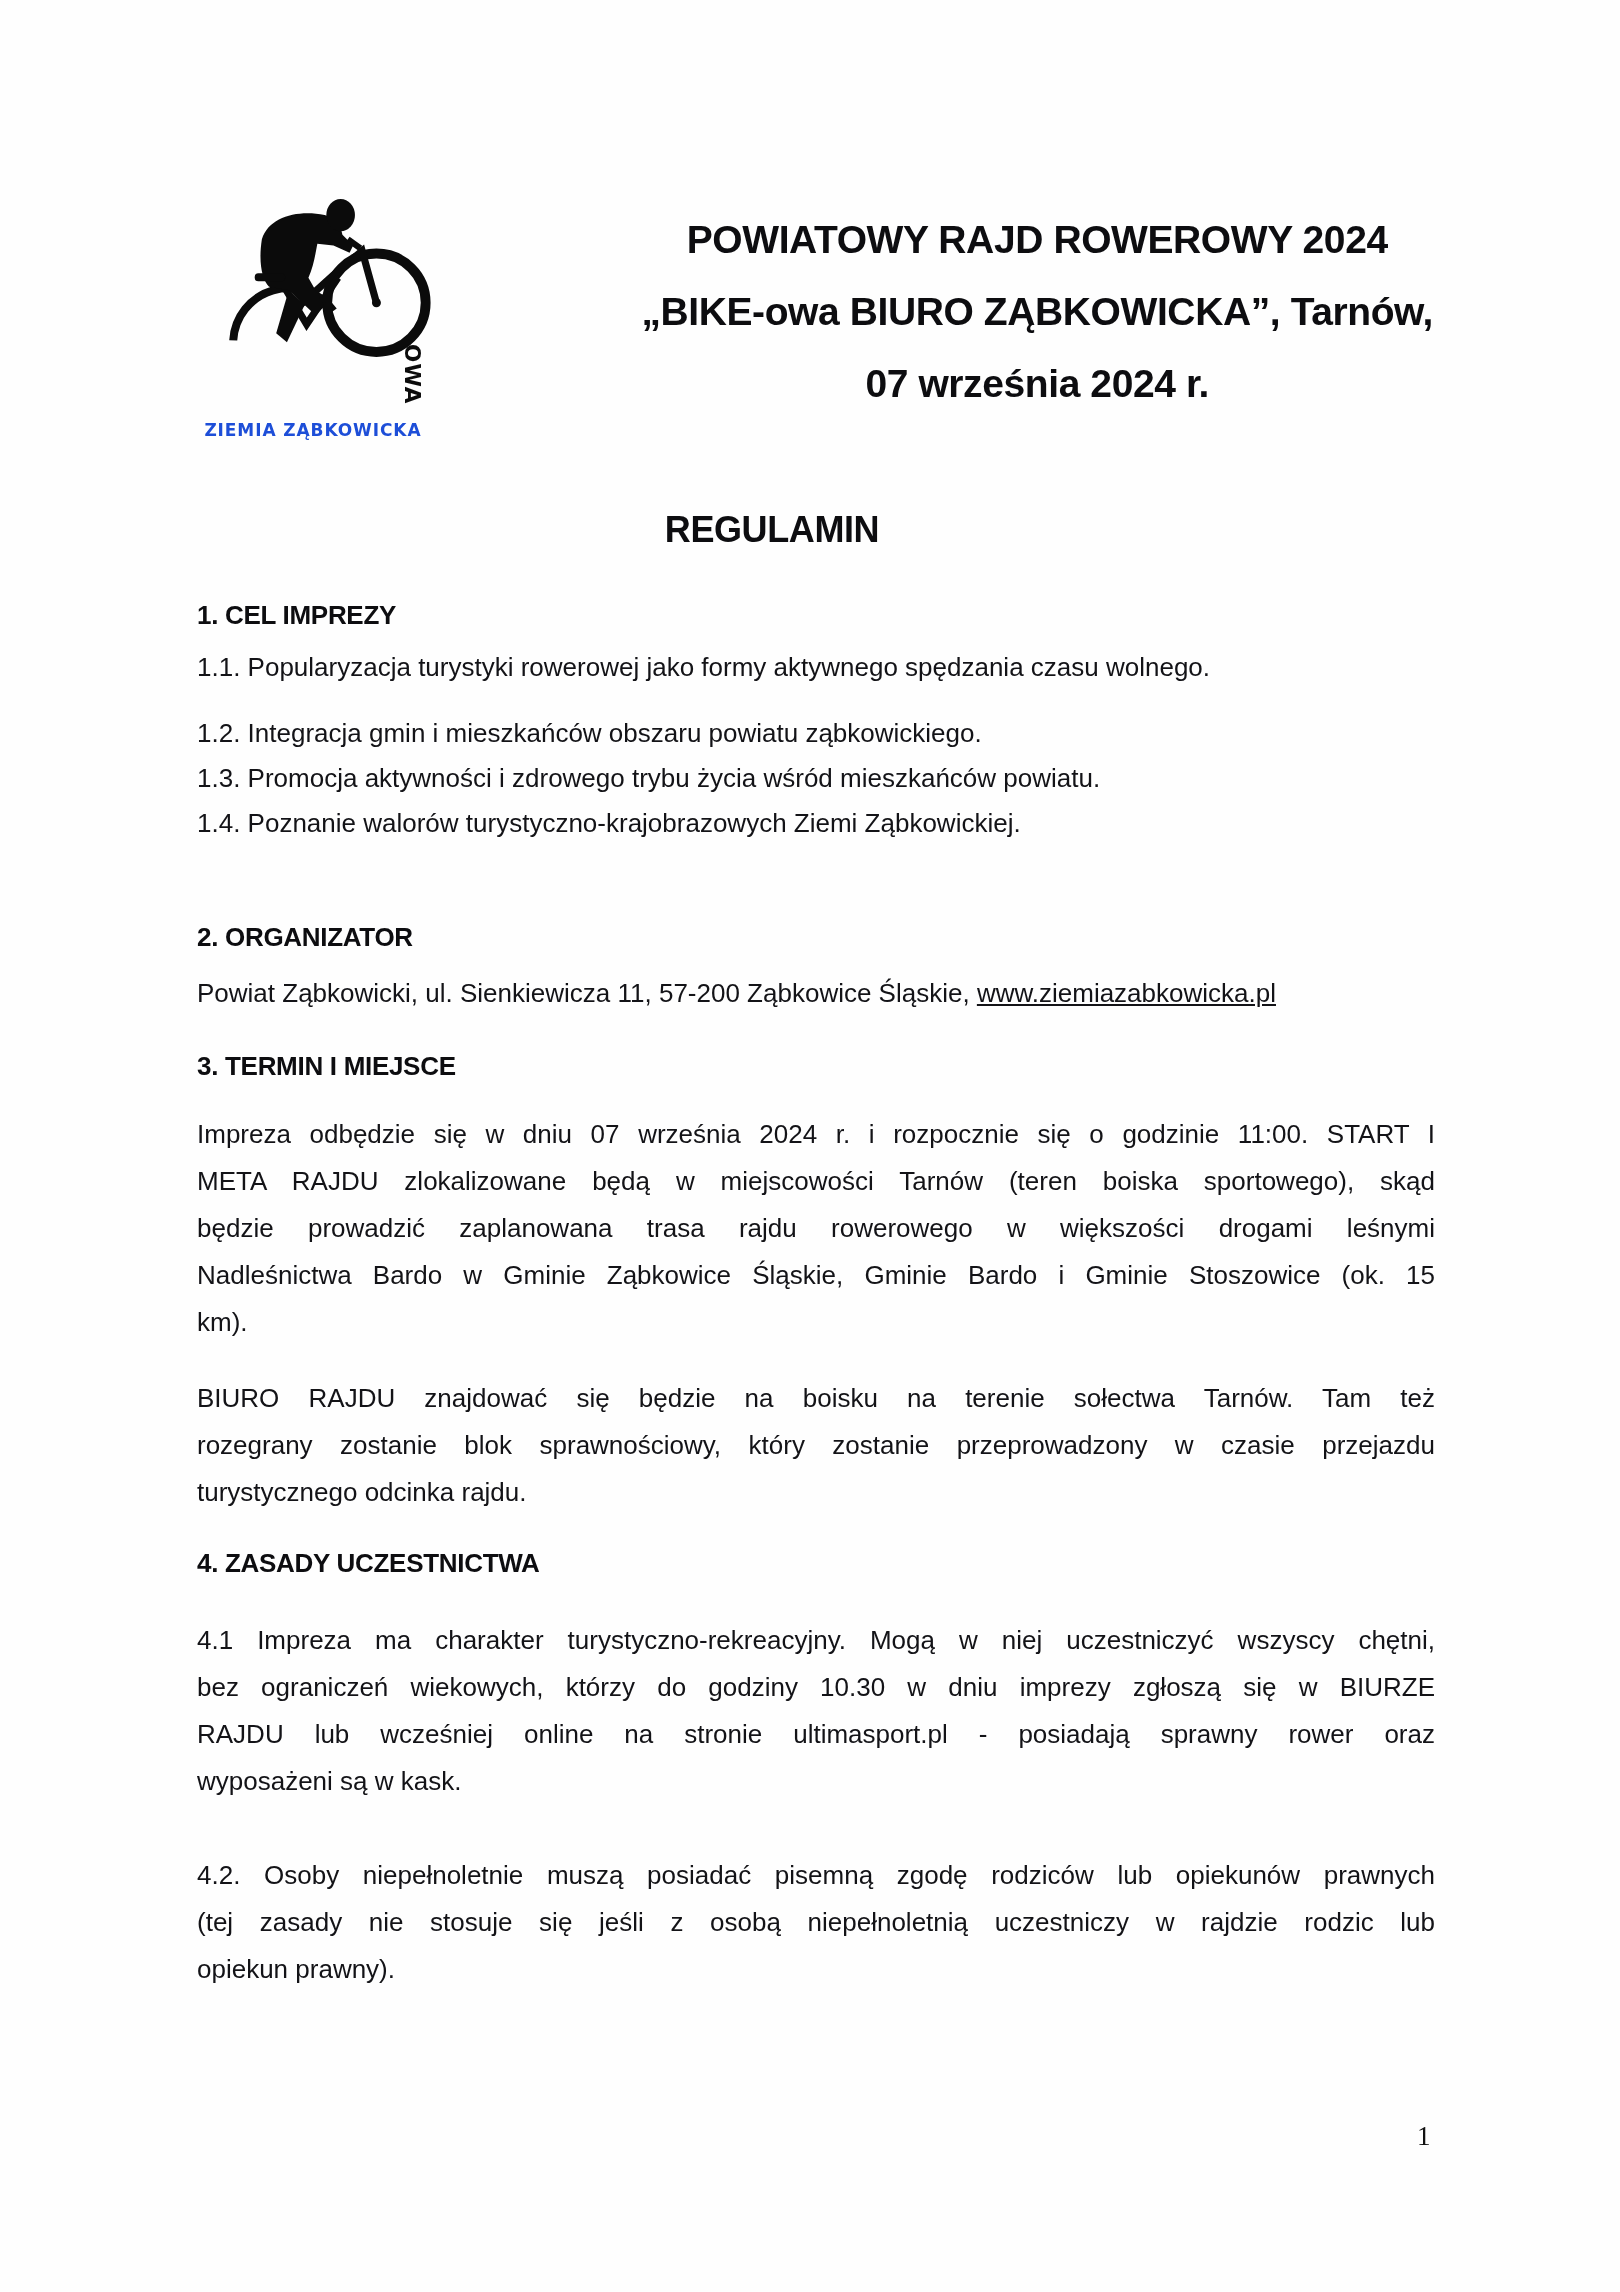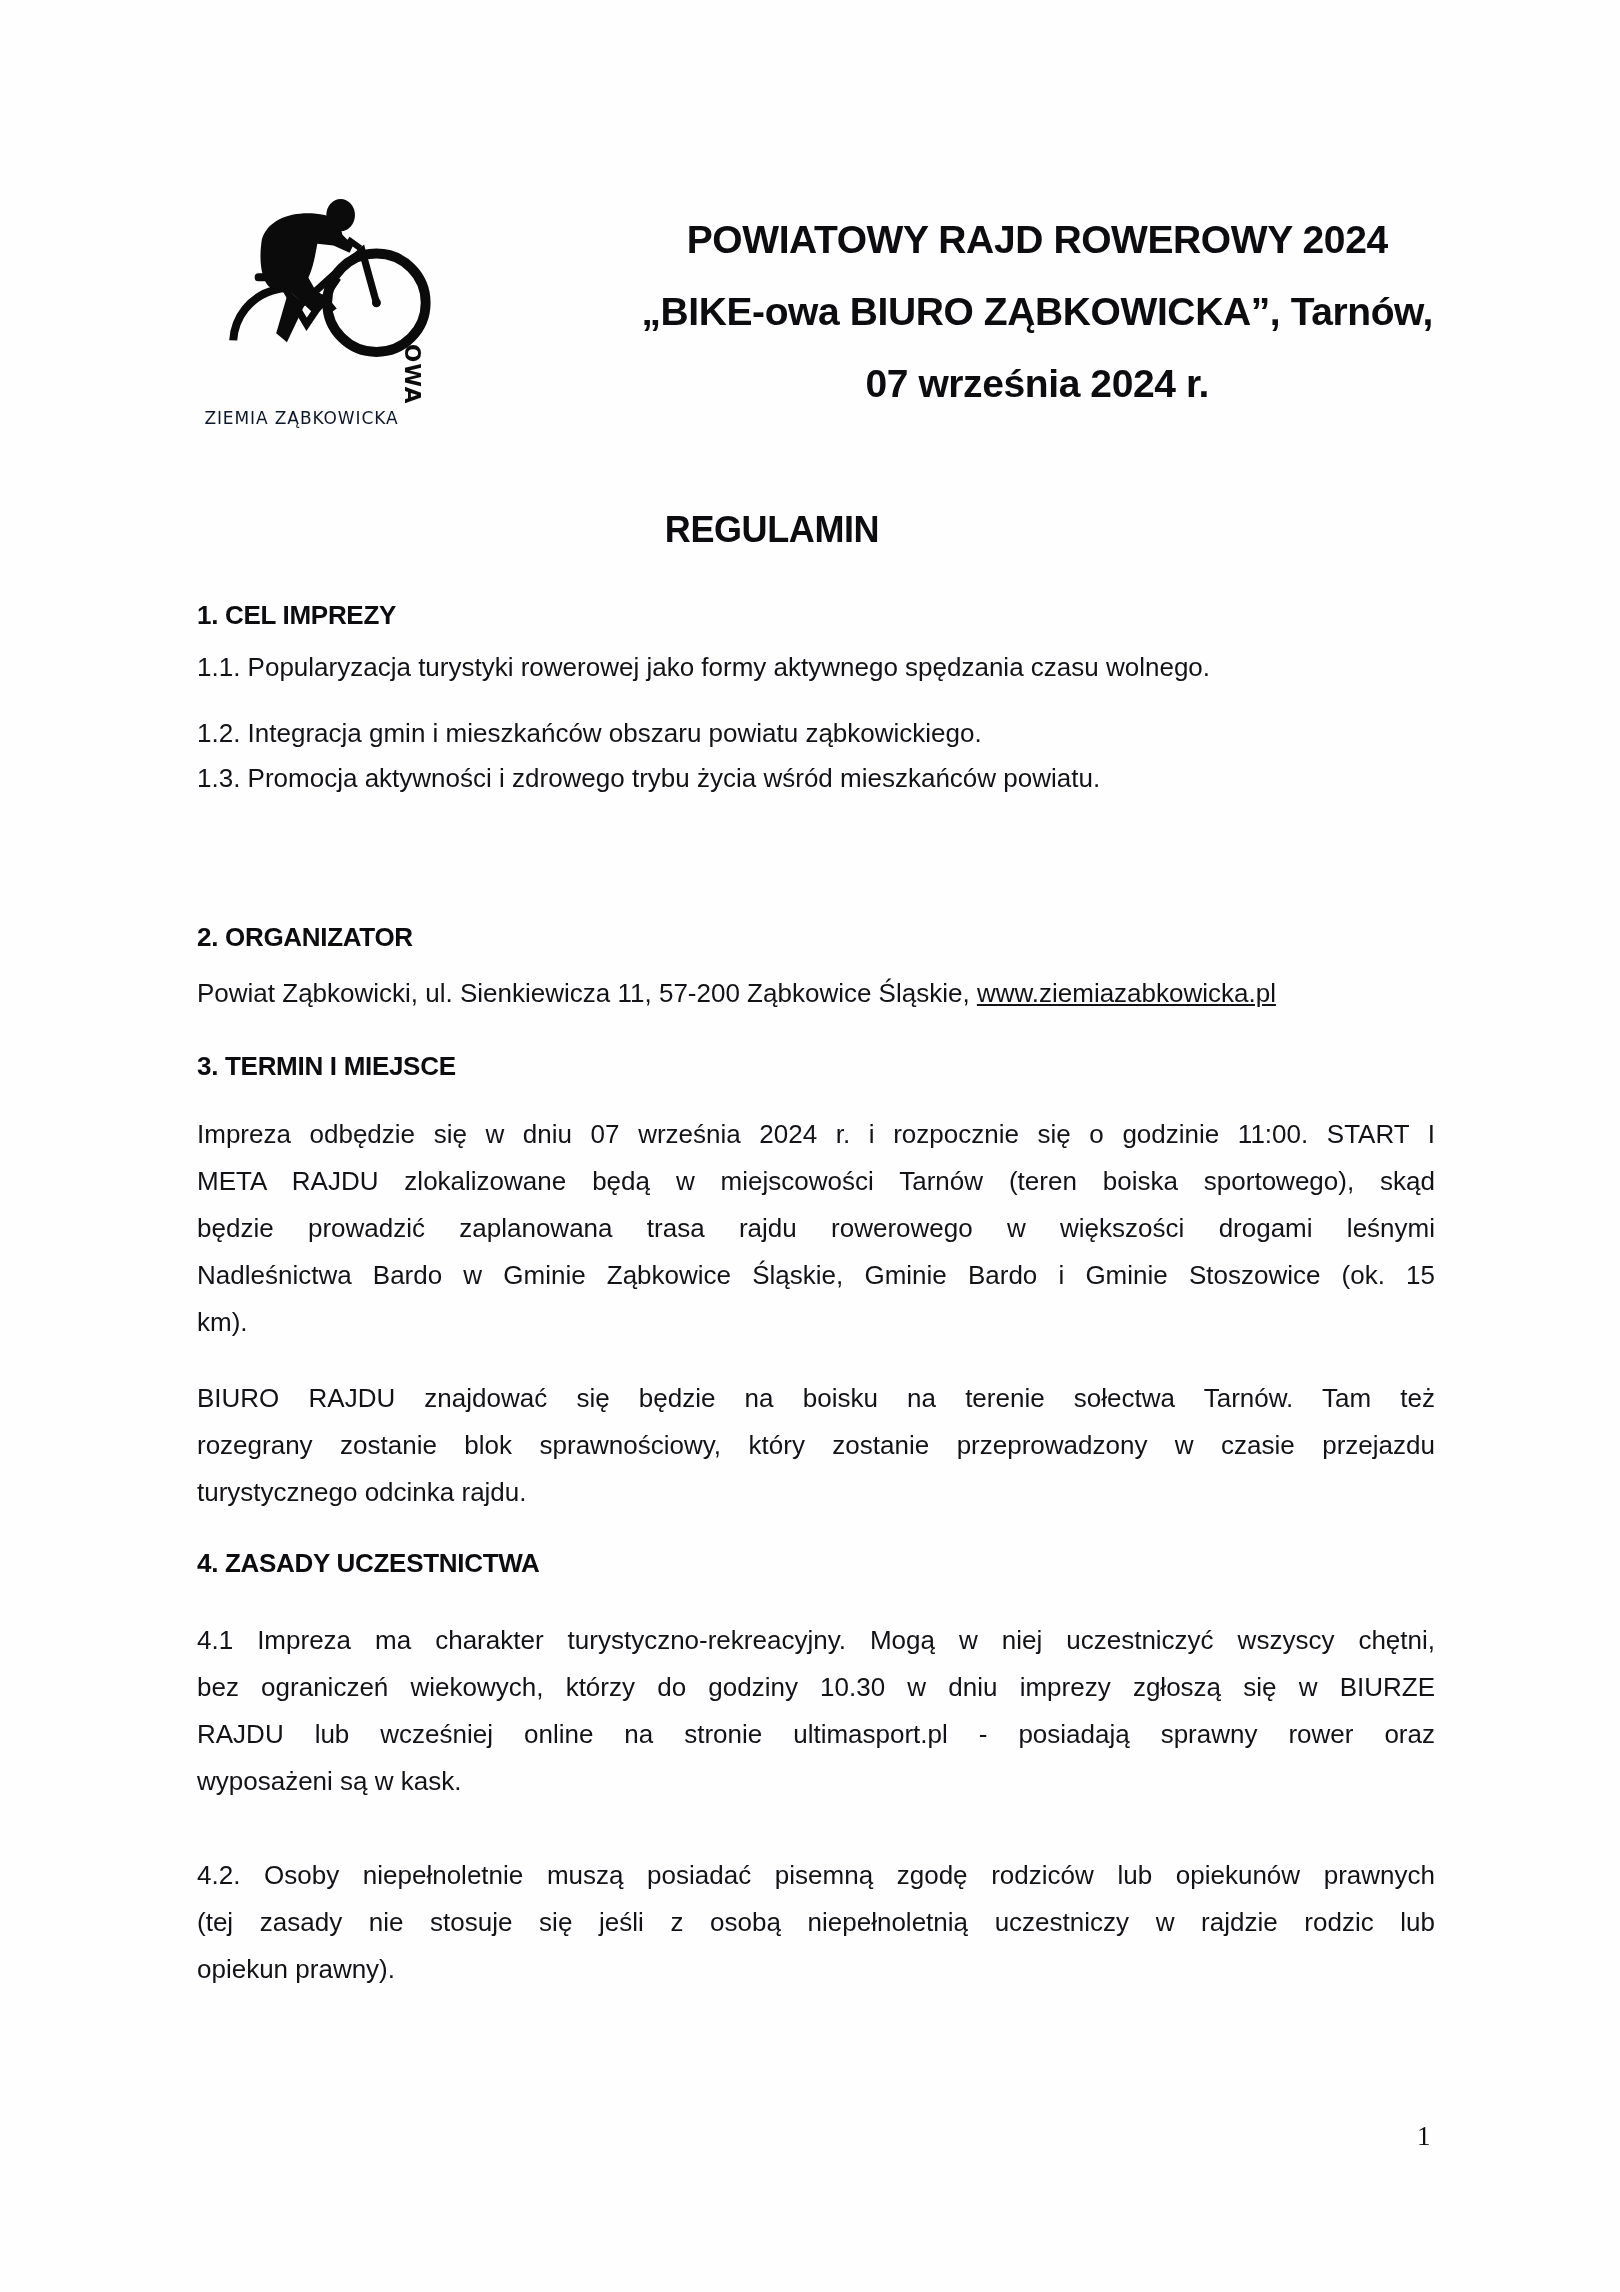--- a/index.html
+++ b/index.html
@@ -8,21 +8,21 @@
       font-family: "Liberation Sans", "DejaVu Sans", sans-serif;
       color: #111114;
     }
     .page { position: absolute; left: 0; top: 0; width: 1620px; height: 2293px; background: #fefefe; }
 
     
     .logo { position: absolute; left: 199px; top: 190px; width: 260px; height: 235px; }
     .logo svg { position: absolute; left: 0; top: 0; }
     .logo-word { position: absolute; left: 7.2px; top: 134px; font-family: "DejaVu Serif", serif; font-weight: bold; font-size: 82px; letter-spacing: -1.8px; line-height: 1; color: #0b0b0b; }
     .logo-owa { position: absolute; left: 226px; top: 154px; font-family: "DejaVu Sans", sans-serif; font-weight: bold; font-size: 21.5px; color: #0b0b0b; transform: rotate(90deg); transform-origin: left top; letter-spacing: 0.9px; }
-    .logo-sub { position: absolute; left: 5.4px; top: 218px; font-family: "DejaVu Sans", sans-serif; font-weight: normal; font-size: 17px; letter-spacing: 0.9px; color: #0f172a; white-space: nowrap; }
+    .logo-sub { position: absolute; left: 5.4px; top: 230px; font-family: "DejaVu Sans", sans-serif; font-weight: bold; font-size: 17px; letter-spacing: 0.9px; color: #1d4ed8; white-space: nowrap; }
 
     
     .title-block { position: absolute; right: 187px; top: 204px; text-align: center; }
     .title-line { font-family: "Liberation Sans", sans-serif; font-weight: bold; font-size: 39px; line-height: 72px; letter-spacing: -0.4px; color: #0d0d10; white-space: nowrap; }
 
     .doc-heading { position: absolute; left: 0; width: 1544px; top: 509px; text-align: center; font-weight: bold; font-size: 36px; color: #0d0d10; letter-spacing: -0.4px; }
 
     .sec-title { position: absolute; left: 197px; font-weight: bold; font-size: 26px; color: #0d0d10; letter-spacing: -0.3px; white-space: nowrap; }
     .line { position: absolute; left: 197px; font-size: 26px; color: #131317; white-space: nowrap; }
     .para { position: absolute; left: 197px; width: 1238px; font-size: 26px; line-height: 47px; color: #131317; text-align: justify; }
@@ -66,20 +66,21 @@
     <div class="title-line">„BIKE-owa BIURO ZĄBKOWICKA”, Tarnów,</div>
     <div class="title-line">07 września 2024 r.</div>
   </div>
 
   <div class="doc-heading">REGULAMIN</div>
 
   <div class="sec-title" style="top:600px;">1. CEL IMPREZY</div>
   <div class="line" style="top:652px;">1.1. Popularyzacja turystyki rowerowej jako formy aktywnego spędzania czasu wolnego.</div>
   <div class="line" style="top:718px;">1.2. Integracja gmin i mieszkańców obszaru powiatu ząbkowickiego.</div>
   <div class="line" style="top:763px;">1.3. Promocja aktywności i zdrowego trybu życia wśród mieszkańców powiatu.</div>
+  <div class="line" style="top:808px;">1.4. Poznanie walorów turystyczno-krajobrazowych Ziemi Ząbkowickiej.</div>
 
   <div class="sec-title" style="top:922px;">2. ORGANIZATOR</div>
   <div class="line" style="top:978px;">
     <span>Powiat Ząbkowicki, ul. Sienkiewicza 11, 57-200 Ząbkowice Śląskie, </span><span class="link">www.ziemiazabkowicka.pl</span>
   </div>
 
   <div class="sec-title" style="top:1051px;">3. TERMIN I MIEJSCE</div>
   <div class="para" style="top:1111px;">
     <span class="pl">Impreza odbędzie się w dniu 07 września 2024 r. i rozpocznie się o godzinie 11:00. START I</span>
     <span class="pl">META RAJDU zlokalizowane będą w miejscowości Tarnów (teren boiska sportowego), skąd</span>

